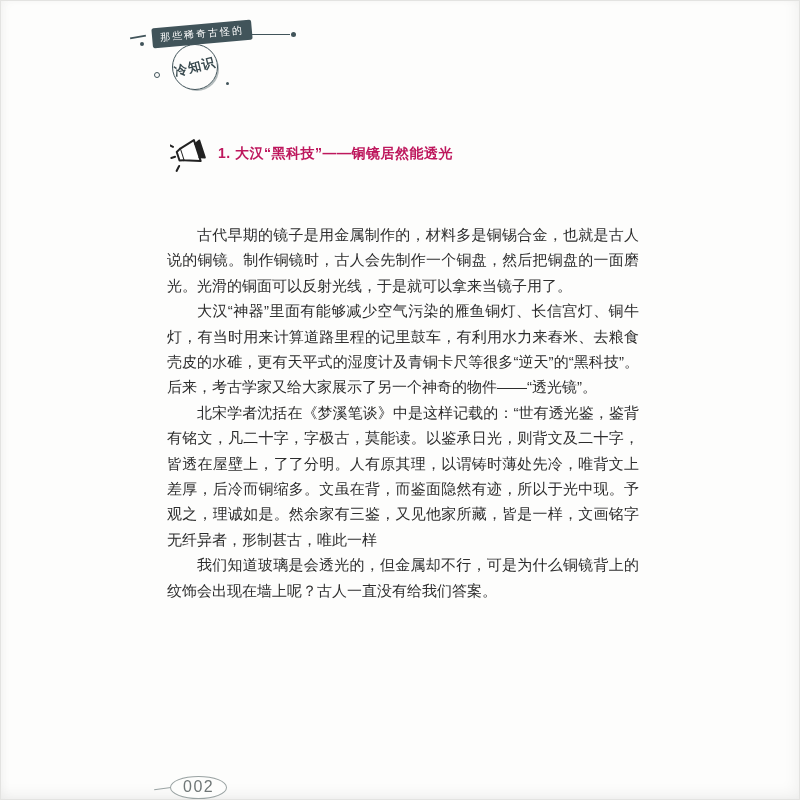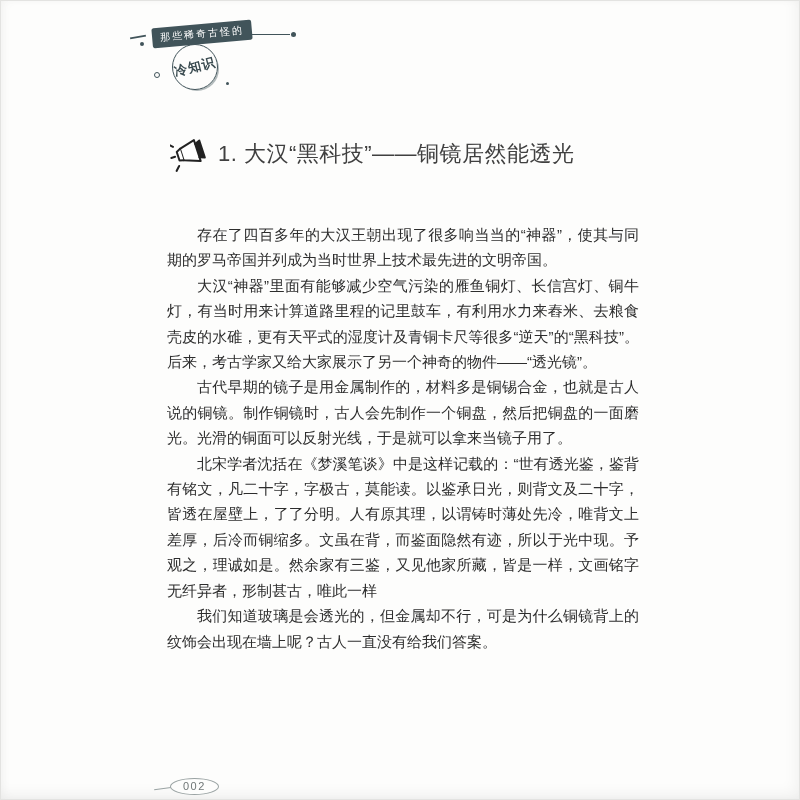--- a/index.html
+++ b/index.html
@@ -61,41 +61,41 @@
     background: #41545a; border-radius: 50%;
   }
 
   
   .chapter-row {
     position: absolute; left: 170px; top: 128px;
     display: flex; align-items: center;
   }
   .megaphone { margin-right: 8px; margin-top: 4px; flex: 0 0 auto; }
   .chapter-title {
-    margin: 0; font-size: 22px; font-weight: normal; color: #404040;
+    margin: 0; font-size: 14px; font-weight: bold; color: #be185d;
     letter-spacing: 0.5px; white-space: nowrap;
   }
 
   
   .body-text {
     position: absolute; left: 167px; top: 222px; width: 472px;
     font-size: 15px; line-height: 25.4px; text-align: justify;
     color: #2d2d2d;
   }
   .body-text p { margin: 0; text-indent: 2em; }
 
   
   .footer { position: absolute; left: 170px; top: 776px; height: 22px; }
   .footer-swash {
     position: absolute; left: -16px; top: 11px; width: 34px;
     border-top: 1px solid #9aa3a3; transform: rotate(-8deg);
   }
   .page-number {
     display: inline-block; border: 1px solid #9aa3a3; border-radius: 50%;
-    padding: 1px 12px 2px 12px; font-size: 11px; color: #6f7676;
+    padding: 1px 12px 2px 12px; font-size: 16px; color: #6f7676;
     letter-spacing: 1.5px; background: #fdfdfc; position: relative;
   }
 </style>
 </head>
 <body>
 
 <div class="page">
 
   <div class="logo">
     <span class="logo-line-left"></span>
@@ -119,23 +119,22 @@
           <path d="M6 10 L2 6"></path>
           <path d="M5 20 L1 20"></path>
           <path d="M6 30 L2 34"></path>
         </g>
       </svg>
     </span>
     <h1 class="chapter-title">1. 大汉“黑科技”——铜镜居然能透光</h1>
   </div>
 
   <div class="body-text">
-    <p>存在了四百多年的大汉王朝出现了很多响当当的“神器”，使其与同期的罗马帝国并列成为当时世界上技术最先进的文明帝国。</p>
+    <p>古代早期的镜子是用金属制作的，材料多是铜锡合金，也就是古人说的铜镜。制作铜镜时，古人会先制作一个铜盘，然后把铜盘的一面磨光。光滑的铜面可以反射光线，于是就可以拿来当镜子用了。</p>
     <p>大汉“神器”里面有能够减少空气污染的雁鱼铜灯、长信宫灯、铜牛灯，有当时用来计算道路里程的记里鼓车，有利用水力来舂米、去粮食壳皮的水碓，更有天平式的湿度计及青铜卡尺等很多“逆天”的“黑科技”。后来，考古学家又给大家展示了另一个神奇的物件——“透光镜”。</p>
-    <p>古代早期的镜子是用金属制作的，材料多是铜锡合金，也就是古人说的铜镜。制作铜镜时，古人会先制作一个铜盘，然后把铜盘的一面磨光。光滑的铜面可以反射光线，于是就可以拿来当镜子用了。</p>
     <p>北宋学者沈括在《梦溪笔谈》中是这样记载的：“世有透光鉴，鉴背有铭文，凡二十字，字极古，莫能读。以鉴承日光，则背文及二十字，皆透在屋壁上，了了分明。人有原其理，以谓铸时薄处先冷，唯背文上差厚，后冷而铜缩多。文虽在背，而鉴面隐然有迹，所以于光中现。予观之，理诚如是。然余家有三鉴，又见他家所藏，皆是一样，文画铭字无纤异者，形制甚古，唯此一样</p>
     <p>我们知道玻璃是会透光的，但金属却不行，可是为什么铜镜背上的纹饰会出现在墙上呢？古人一直没有给我们答案。</p>
   </div>
 
   <div class="footer">
     <span class="footer-swash"></span>
     <span class="page-number">002</span>
   </div>
 
 </div>

